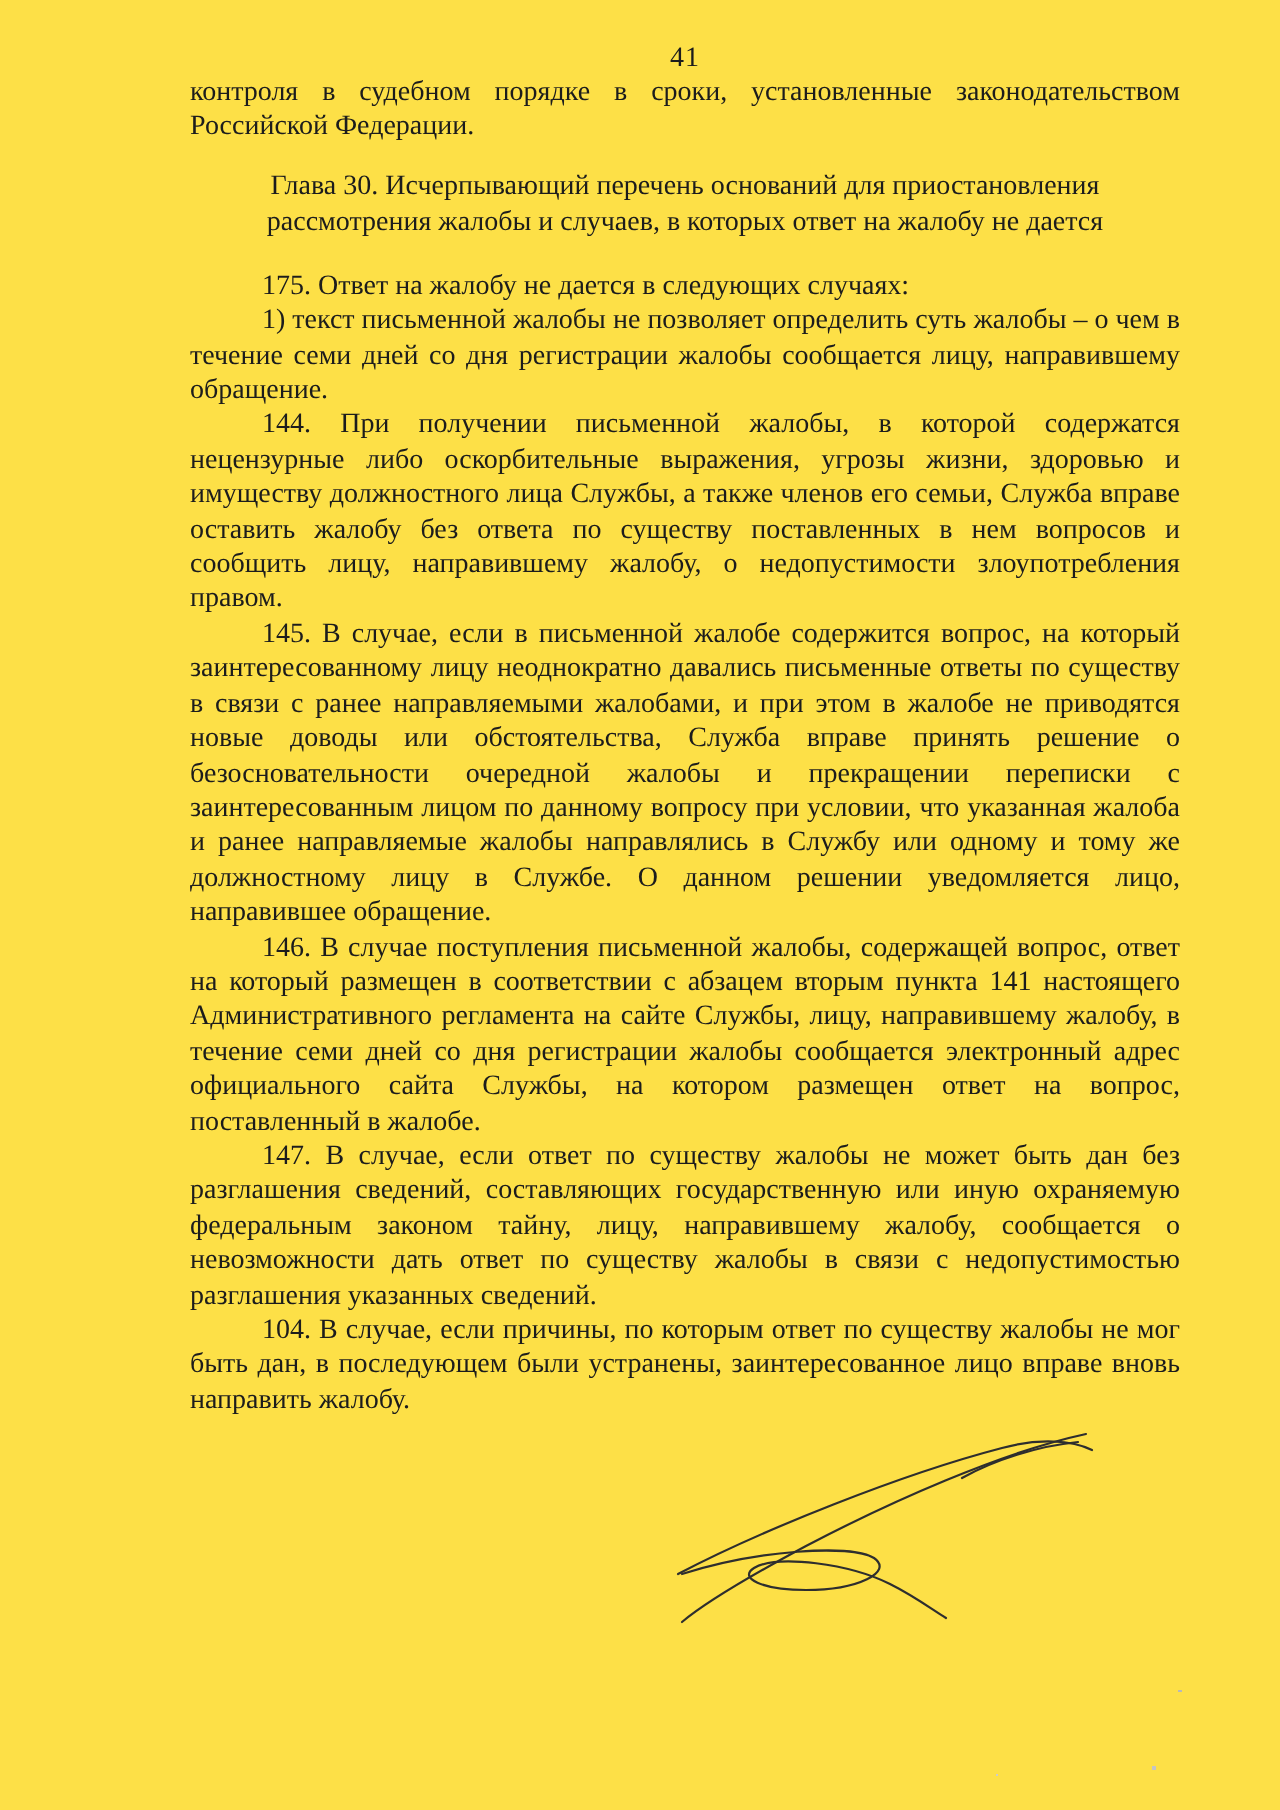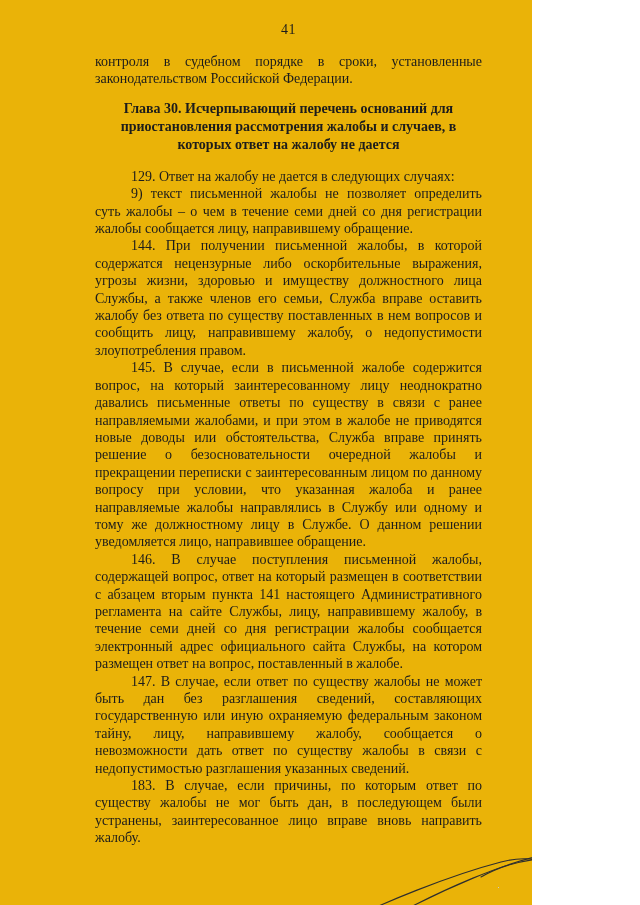--- a/index.html
+++ b/index.html
@@ -3,43 +3,43 @@
 <meta charset="utf-8">
 <style>
   * { margin: 0; padding: 0; box-sizing: border-box; }
   html, body { background: #ffffff; }
   body {
     font-family: "Liberation Serif", "DejaVu Serif", serif;
     color: #1c1c1c;
   }
   .page {
     position: relative;
-    width: 532px;
+    width: 640px;
     height: 905px;
-    background: #eab308;
+    background: #fde047;
     overflow: hidden;
     padding: 22px 50px 0 95px;
   }
   .page-number {
     text-align: center;
     font-size: 14px;
     line-height: 16px;
     letter-spacing: 0.5px;
   }
   .para {
     font-size: 14px;
     line-height: 17.4px;
     text-align: justify;
     text-indent: 36px;
   }
   .para.no-indent { text-indent: 0; }
-  .intro { margin-top: 15px; }
+  .intro { }
   .chapter-heading {
     font-size: 14px;
-    font-weight: bold;
+    font-weight: normal;
     line-height: 18px;
     text-align: center;
     margin: 12px 0 14px 0;
   }
   .sig-row {
     position: relative;
     margin-top: 30px;
     display: flex;
     justify-content: space-between;
     align-items: flex-end;
@@ -75,27 +75,27 @@
 <body>
 
 <div class="page">
 
   <div class="page-number">41</div>
 
   <p class="para no-indent intro">контроля в судебном порядке в сроки, установленные законодательством Российской Федерации.</p>
 
   <h2 class="chapter-heading">Глава 30. Исчерпывающий перечень оснований для приостановления рассмотрения жалобы и случаев, в которых ответ на жалобу не дается</h2>
 
-  <p class="para">129. Ответ на жалобу не дается в следующих случаях:</p>
-  <p class="para">9) текст письменной жалобы не позволяет определить суть жалобы – о чем в течение семи дней со дня регистрации жалобы сообщается лицу, направившему обращение.</p>
+  <p class="para">175. Ответ на жалобу не дается в следующих случаях:</p>
+  <p class="para">1) текст письменной жалобы не позволяет определить суть жалобы – о чем в течение семи дней со дня регистрации жалобы сообщается лицу, направившему обращение.</p>
   <p class="para">144. При получении письменной жалобы, в которой содержатся нецензурные либо оскорбительные выражения, угрозы жизни, здоровью и имуществу должностного лица Службы, а также членов его семьи, Служба вправе оставить жалобу без ответа по существу поставленных в нем вопросов и сообщить лицу, направившему жалобу, о недопустимости злоупотребления правом.</p>
   <p class="para">145. В случае, если в письменной жалобе содержится вопрос, на который заинтересованному лицу неоднократно давались письменные ответы по существу в связи с ранее направляемыми жалобами, и при этом в жалобе не приводятся новые доводы или обстоятельства, Служба вправе принять решение о безосновательности очередной жалобы и прекращении переписки с заинтересованным лицом по данному вопросу при условии, что указанная жалоба и ранее направляемые жалобы направлялись в Службу или одному и тому же должностному лицу в Службе. О данном решении уведомляется лицо, направившее обращение.</p>
   <p class="para">146. В случае поступления письменной жалобы, содержащей вопрос, ответ на который размещен в соответствии с абзацем вторым пункта 141 настоящего Административного регламента на сайте Службы, лицу, направившему жалобу, в течение семи дней со дня регистрации жалобы сообщается электронный адрес официального сайта Службы, на котором размещен ответ на вопрос, поставленный в жалобе.</p>
   <p class="para">147. В случае, если ответ по существу жалобы не может быть дан без разглашения сведений, составляющих государственную или иную охраняемую федеральным законом тайну, лицу, направившему жалобу, сообщается о невозможности дать ответ по существу жалобы в связи с недопустимостью разглашения указанных сведений.</p>
-  <p class="para">183. В случае, если причины, по которым ответ по существу жалобы не мог быть дан, в последующем были устранены, заинтересованное лицо вправе вновь направить жалобу.</p>
+  <p class="para">104. В случае, если причины, по которым ответ по существу жалобы не мог быть дан, в последующем были устранены, заинтересованное лицо вправе вновь направить жалобу.</p>
 
   <div class="sig-row">
     <div class="sig-title">
       
       
     </div>
 
     <svg class="sig-scribble" viewBox="0 0 218 98" aria-hidden="true">
       <path d="M6,72 C48,50 118,22 168,9 C186,4 203,5 213,10"></path>
       <path d="M210,2 C168,11 112,36 70,58 C42,73 20,86 8,96"></path>

